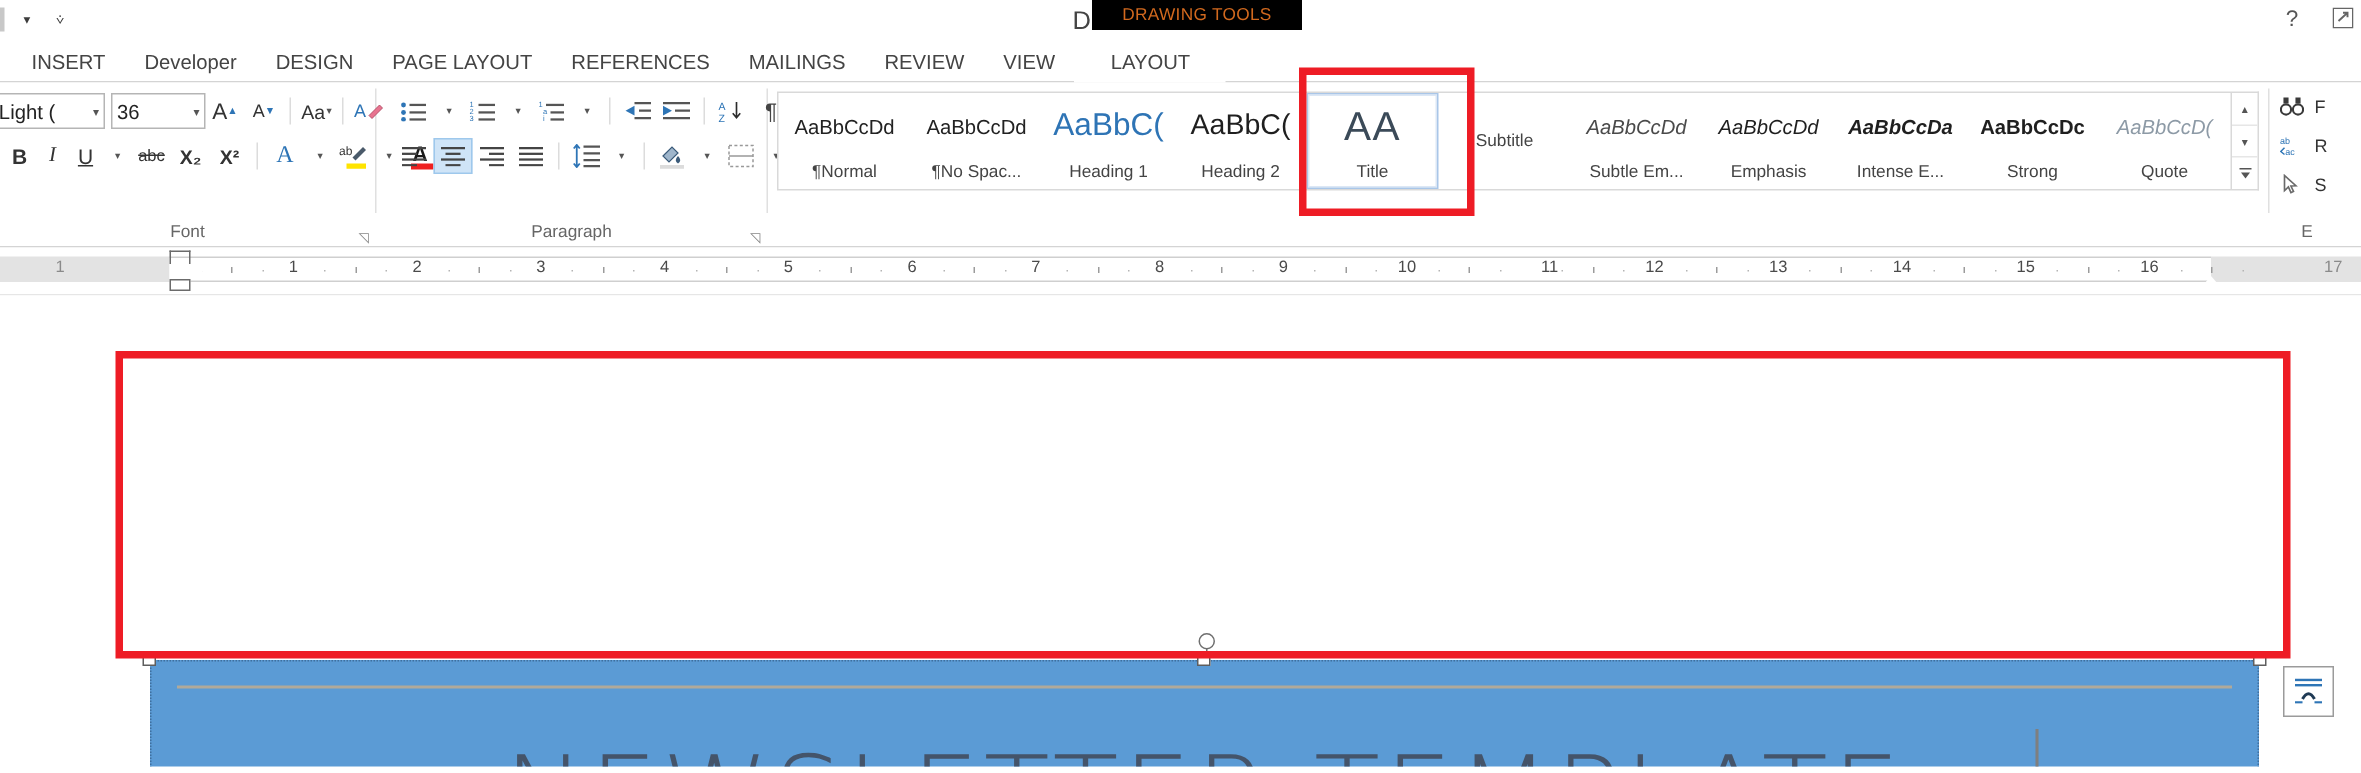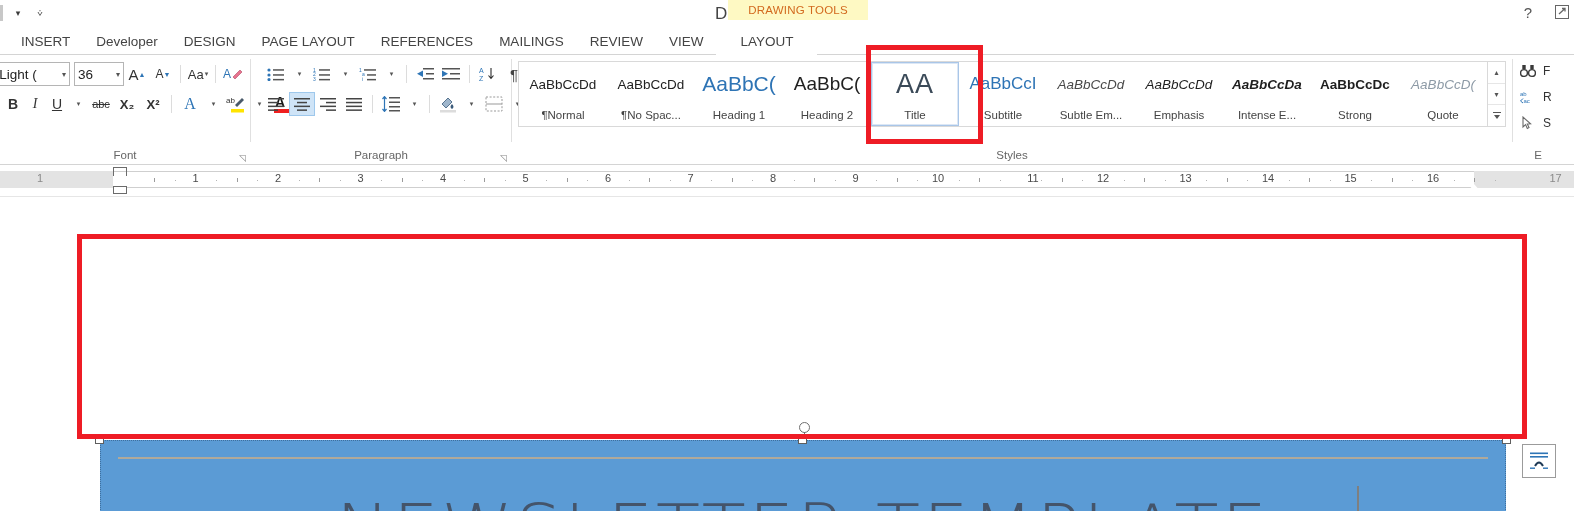--- a/index.html
+++ b/index.html
@@ -28,21 +28,21 @@
     font-size:17px; color:#444444; letter-spacing:0.1px;
   }
   .win-right { position:absolute; right:2px; top:1px; display:flex; align-items:center; gap:14px;}
   .win-right .ic { width:20px; height:22px; display:flex; align-items:center; justify-content:center; color:#555; font-size:15px;}
 
   
   .ctx-label {
     position:absolute; left:728px; top:0px; width:140px; height:20px;
     display:flex; align-items:center; justify-content:center;
     color:#d2691e; font-size:11.5px; letter-spacing:.2px;
-    background:#fef9c3;
+    background:#000000;
   }
 
   
   .tabstrip {
     position:relative; height:28px; width:100%;
     border-bottom:1px solid #d4d4d4; background:#fff;
   }
   .tabs { display:flex; align-items:center; height:28px; padding-left:8px; }
   .tab {
     font-size:13.5px; color:#444; padding:0 13px; height:28px;
@@ -76,21 +76,21 @@
   .btn.sm { min-width:20px; }
   .caret { font-size:7px; color:#555; margin-left:1px; }
 
   
   .fontname-box, .fontsize-box {
     height:24px; border:1px solid #b5b5b5; background:#fff;
     display:flex; align-items:center; font-size:13.5px; color:#222;
     padding:0 3px;
   }
   .fontname-box { width:86px; margin-left:-18px;}
-  .fontsize-box { width:50px; margin-left:4px;}
+  .fontsize-box { width:63px; margin-left:4px;}
   .fbox-caret { margin-left:auto; font-size:8px; color:#555; }
 
   .grow-a { font-size:15px; }
   .shrink-a { font-size:12px; }
 
   
   .align-btn { width:26px; height:24px; display:flex; align-items:center; justify-content:center;}
   .align-btn.active { background:#cfe4f7; border:1px solid #9ec8ec; }
 
   
@@ -506,21 +506,20 @@
             </div>
             <div class="style-item">
               <div class="style-preview sp-h2">AaBbC(</div>
               <div class="style-name">Heading 2</div>
             </div>
             <div class="style-item selected">
               <div class="style-preview sp-title">AA</div>
               <div class="style-name">Title</div>
             </div>
             <div class="style-item">
-              <div class="style-preview sp-subtitle">AaBbCcI</div>
               <div class="style-name">Subtitle</div>
             </div>
             <div class="style-item">
               <div class="style-preview sp-subem">AaBbCcDd</div>
               <div class="style-name">Subtle Em...</div>
             </div>
             <div class="style-item">
               <div class="style-preview sp-em">AaBbCcDd</div>
               <div class="style-name">Emphasis</div>
             </div>
@@ -540,24 +539,20 @@
         <div class="gallery-scroll" style="height:66px;margin-top:2px;border:1px solid #d9d9d9;border-left:none;">
           <div class="gs-btn">▴</div>
           <div class="gs-btn">▾</div>
           <div class="gs-btn" style="border-bottom:none;">
             <svg width="10" height="10" viewBox="0 0 10 10">
               <rect x="1" y="1" width="8" height="1" fill="#555"></rect>
               <path d="M2 4 L5 8 L8 4 Z" fill="#555"></path>
             </svg>
           </div>
         </div>
-      </div>
-      <div class="group-label">
-        <span>Styles</span>
-
       </div>
     </div>
     <div class="group-divider"></div>
 
     <div class="group" style="width:50px;">
       <div class="group-body" style="flex-direction:column;padding-left:4px;gap:2px;">
         <div class="edit-row">
           <div class="edit-ic">
             <svg width="16" height="14" viewBox="0 0 16 14">
               <circle cx="4" cy="9" r="3.4" fill="none" stroke="#3a3a3a" stroke-width="1.4"></circle>

